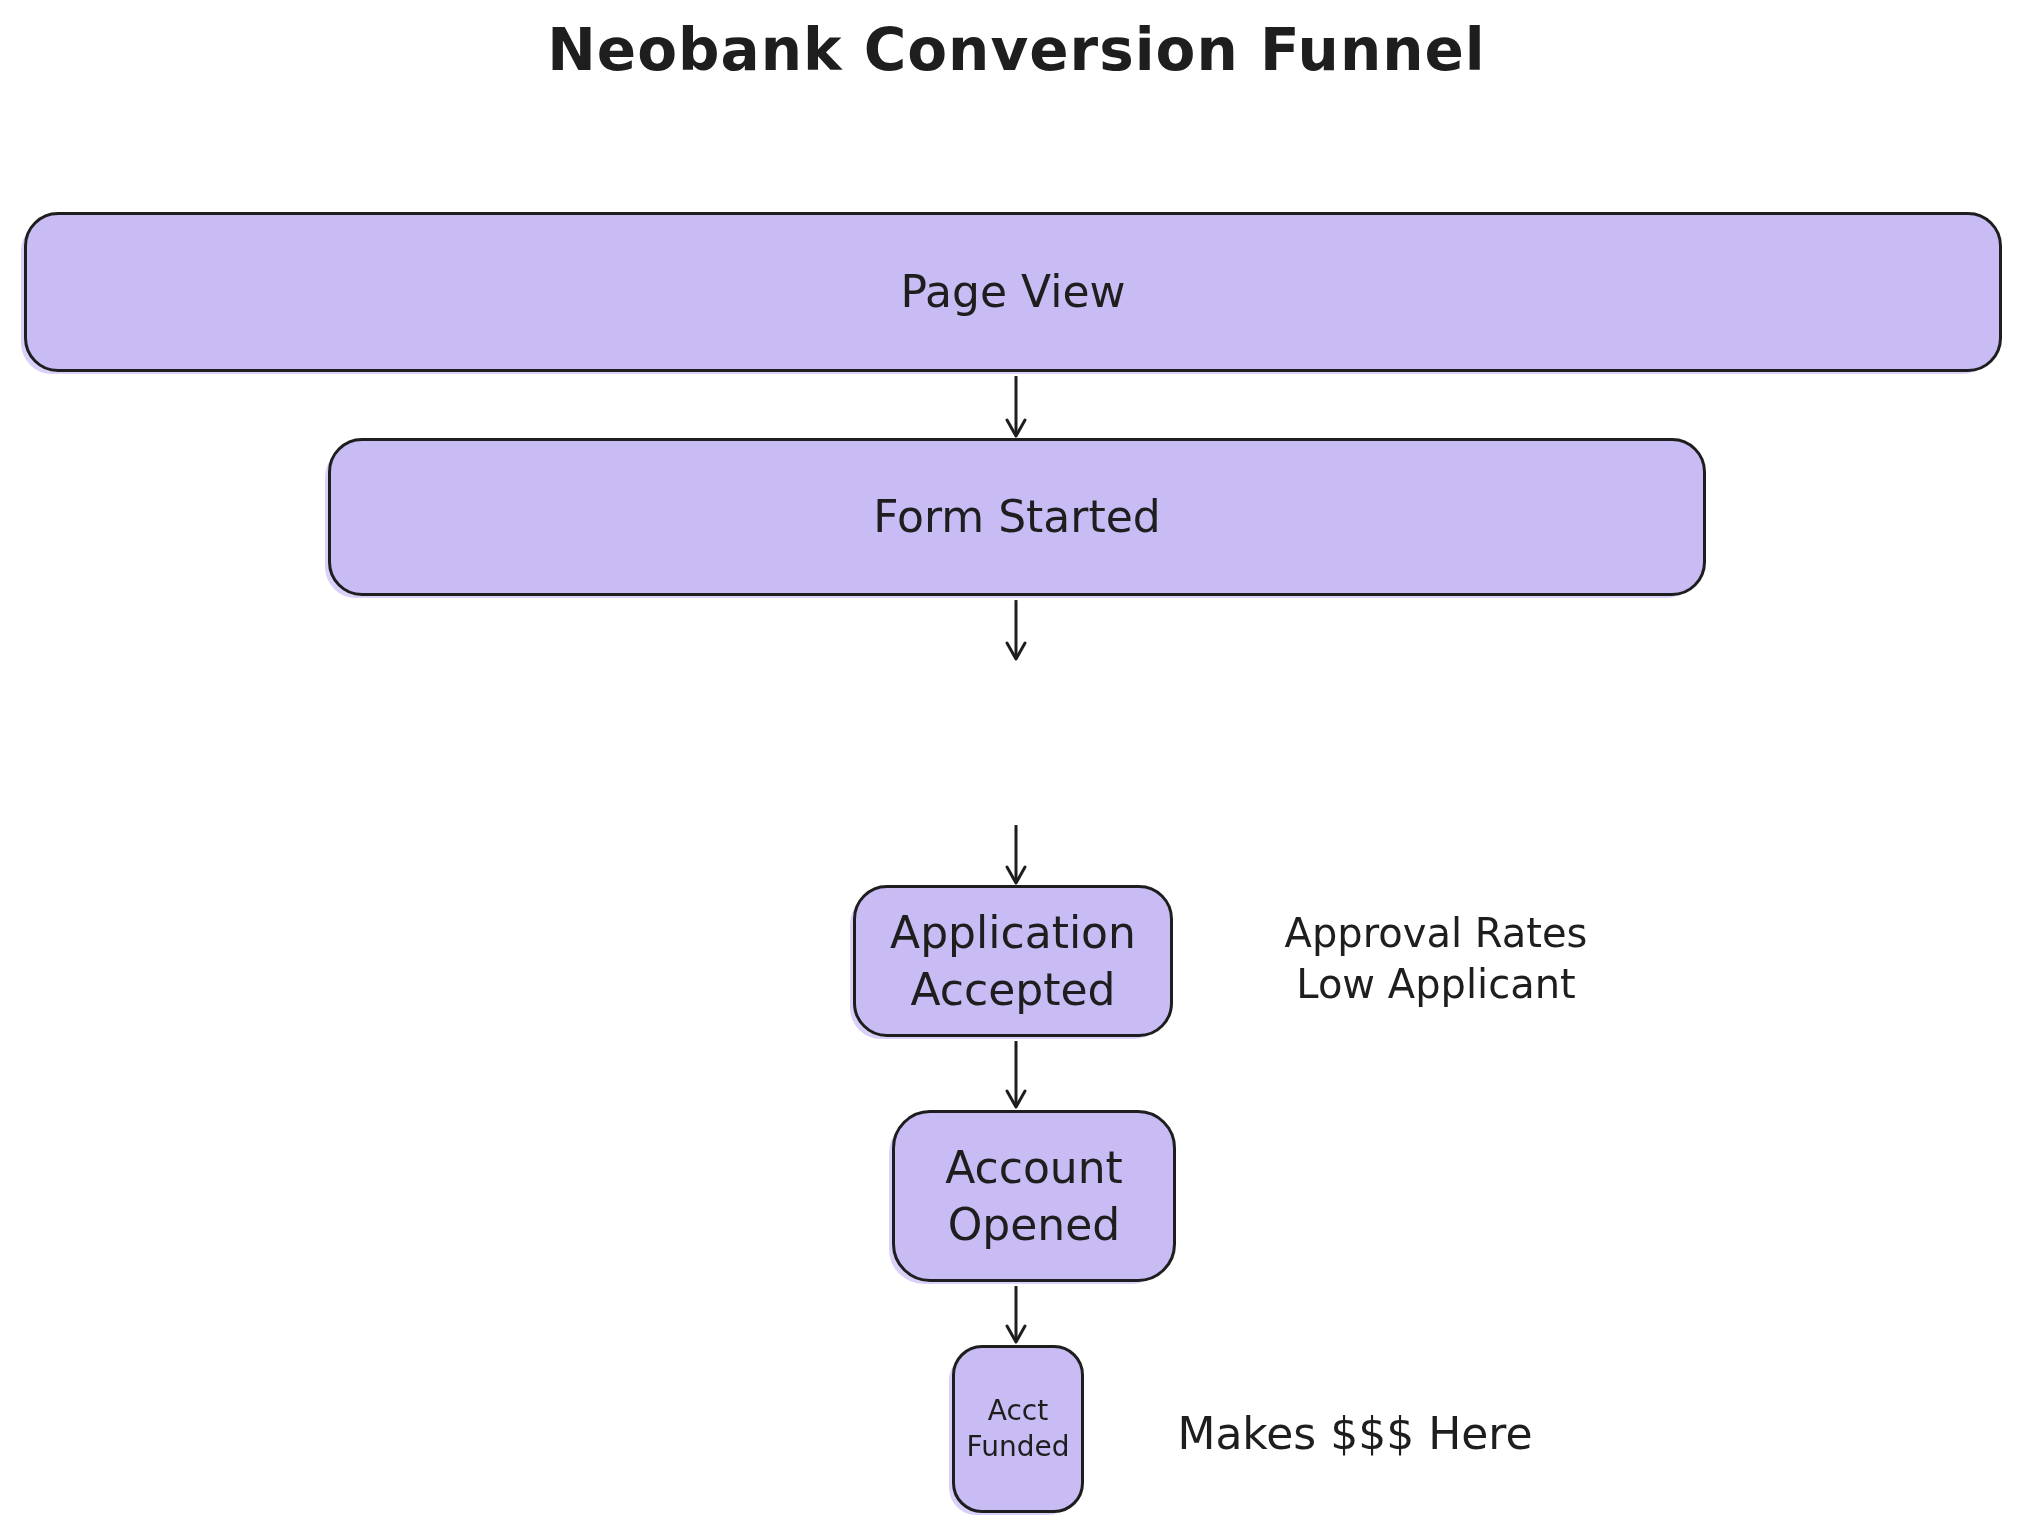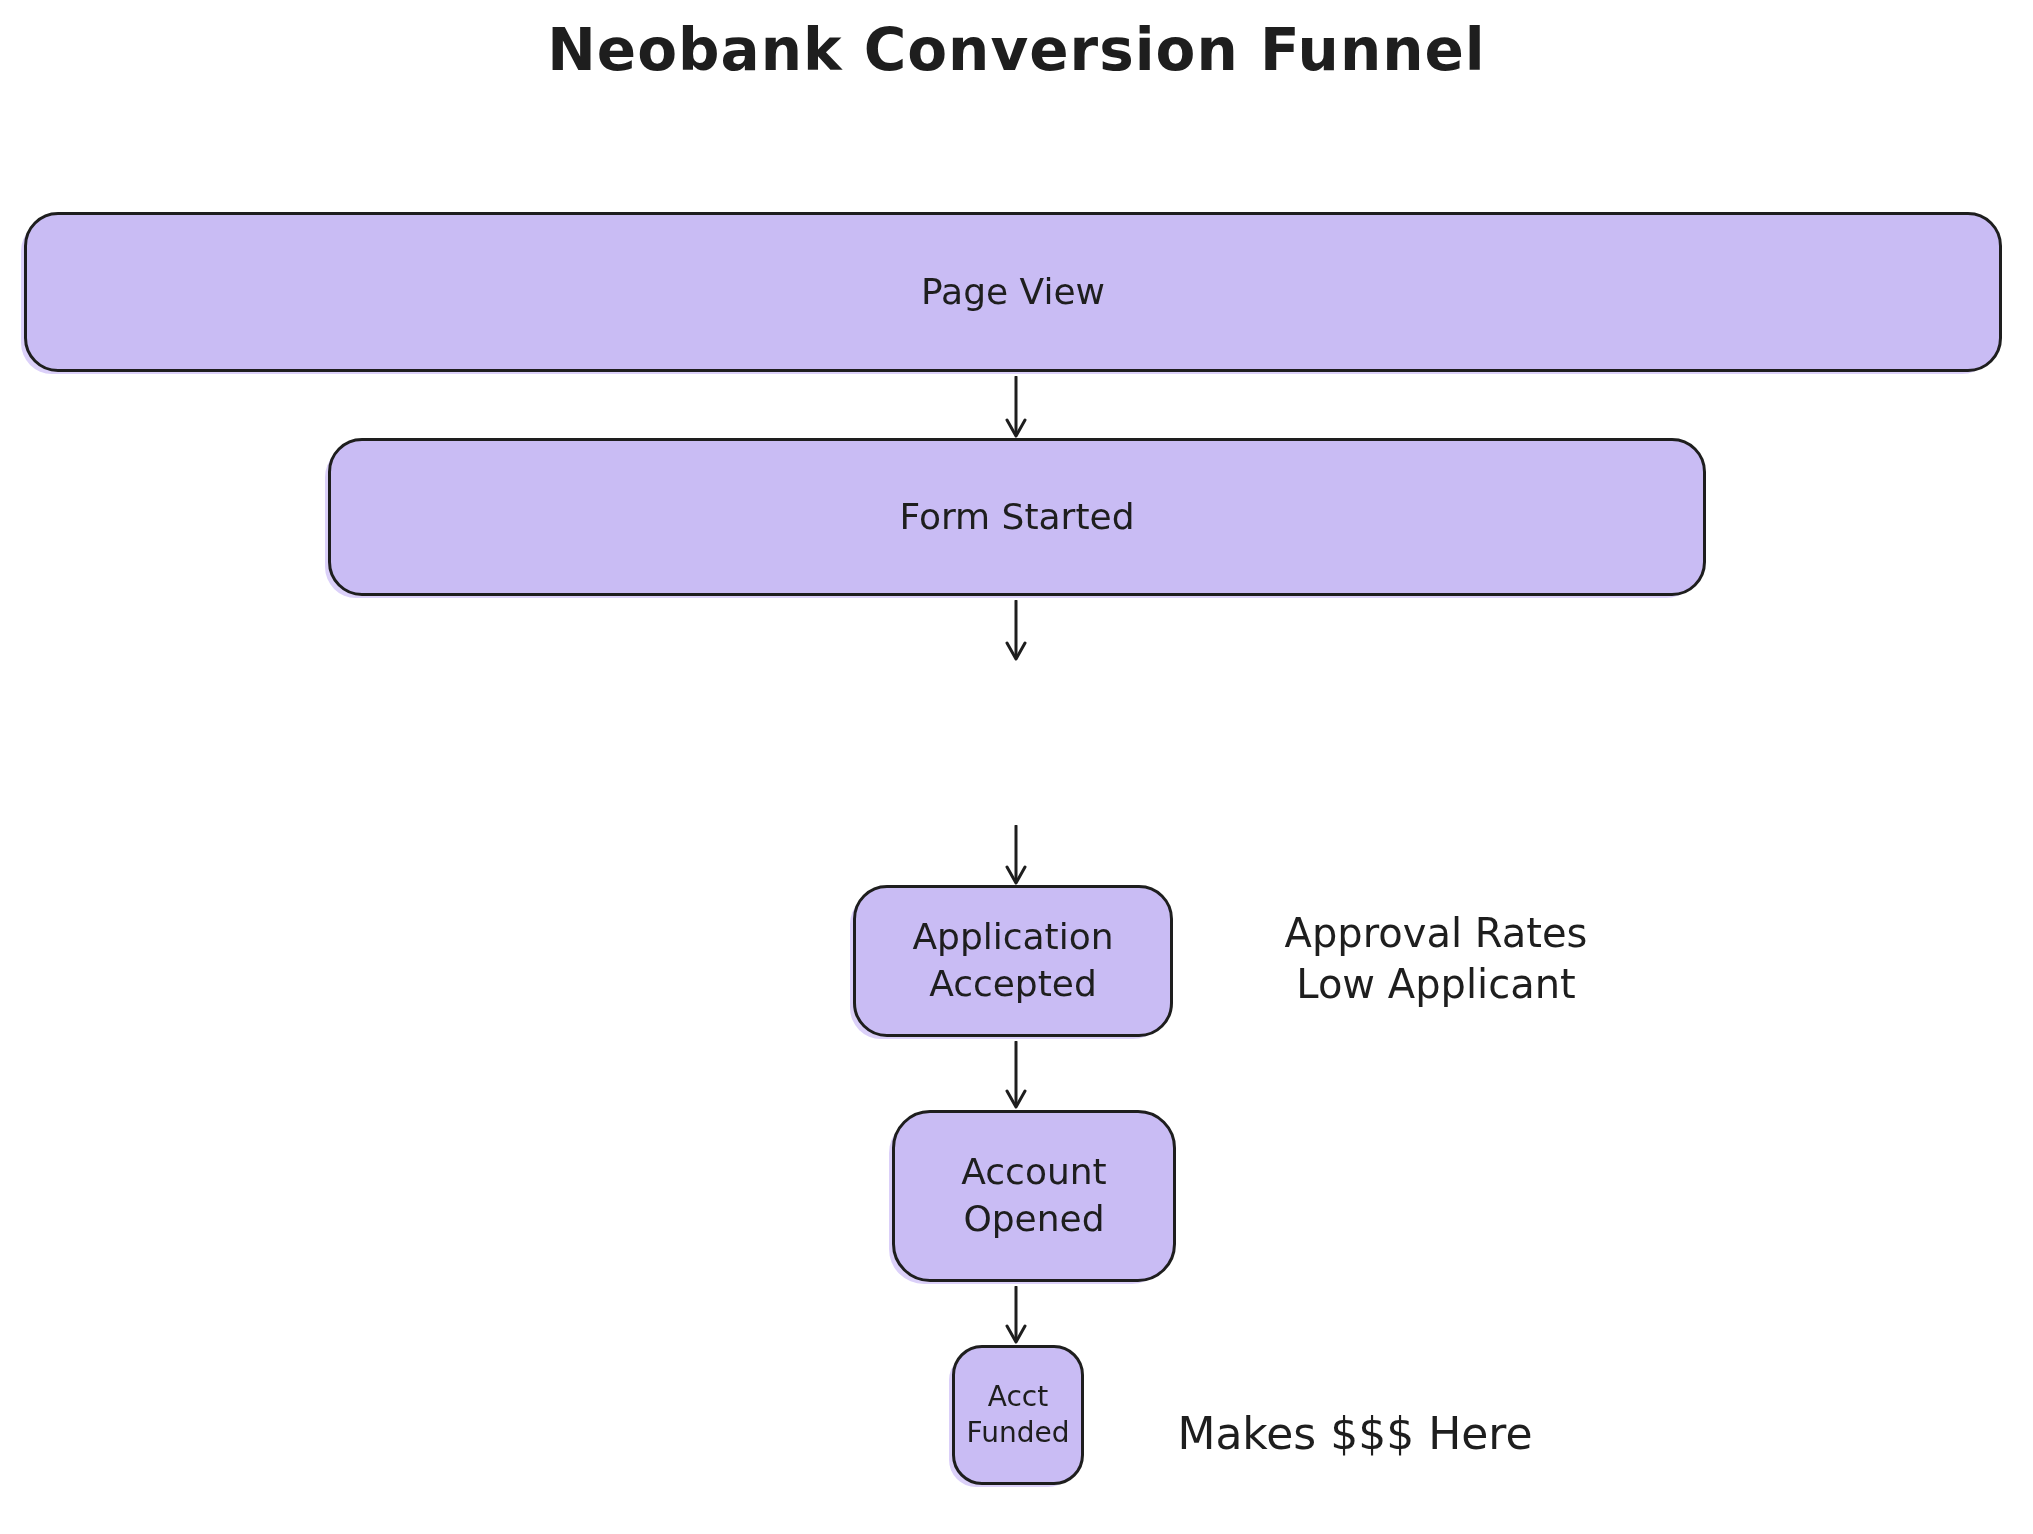--- a/index.html
+++ b/index.html
@@ -33,32 +33,32 @@
 
   .stage {
     position: absolute;
     background: var(--shape-fill);
     border: 3px solid var(--shape-stroke);
     border-radius: 34px;
     display: flex;
     align-items: center;
     justify-content: center;
     text-align: center;
-    font-size: 36px;
+    font-size: 44px;
     line-height: 1.3;
     color: var(--text);
     box-shadow: -6px 5px 0 -3px var(--shape-fill-soft);
   }
 
   .stage-1 { left: 24px;  top: 212px;  width: 1978px; height: 160px; }
   .stage-2 { left: 328px; top: 438px;  width: 1378px; height: 158px; }
   .stage-3 { left: 505px; top: 661px;  width: 1024px; height: 160px; }
   .stage-4 { left: 853px; top: 885px;  width: 320px;  height: 152px; padding: 16px 28px; }
   .stage-5 { left: 892px; top: 1110px; width: 284px;  height: 172px; border-radius: 38px; padding: 0 20px; }
-  .stage-6 { left: 952px; top: 1345px; width: 132px;  height: 140px; border-radius: 30px; font-size: 28px; padding: 0 8px; }
+  .stage-6 { left: 952px; top: 1345px; width: 132px;  height: 168px; border-radius: 30px; font-size: 28px; padding: 0 8px; }
 
   .arrow {
     position: absolute;
     left: 1003px;
     width: 26px;
   }
   .arrow svg { display: block; }
   .arrow-1 { top: 376px; }
   .arrow-2 { top: 600px; }
   .arrow-3 { top: 825px; }

